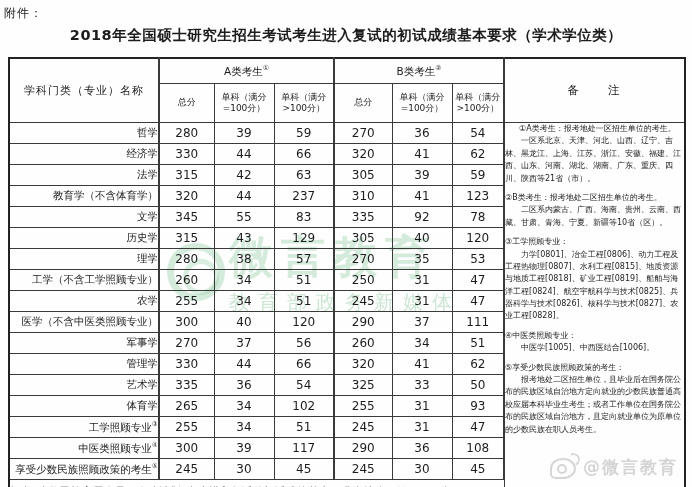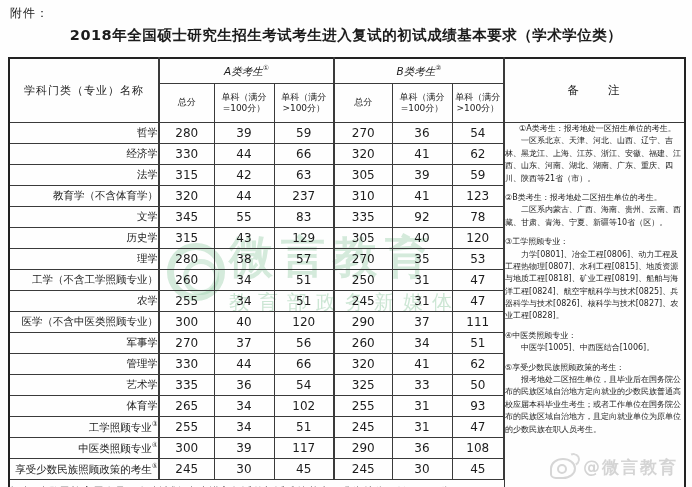--- a/index.html
+++ b/index.html
@@ -1,26 +1,26 @@
 <!DOCTYPE html>
 <html><head>
 <meta charset="utf-8">
 <style>
   html,body{margin:0;padding:0;background:#ffffff;}
   .page{position:relative;width:692px;height:487px;background:#fefefe;overflow:hidden;
         font-family:"DejaVu Sans","Liberation Sans",sans-serif;color:#1c1c1c;}
-  .attachment{position:absolute;left:10px;top:5px;font-size:12px;letter-spacing:1px;}
+  .attachment{position:absolute;left:4px;top:5px;font-size:12px;letter-spacing:1px;}
   .title{position:absolute;left:0;top:26px;width:100%;text-align:center;
          font-size:14.5px;font-weight:bold;letter-spacing:0.5px;}
   .tbl-wrap{position:absolute;left:8px;top:57px;}
   table.scores{border-collapse:collapse;table-layout:fixed;width:676px;background:transparent;}
   table.scores th,table.scores td{border:1px solid #3a3a3a;padding:0;overflow:hidden;}
   table.scores{border:2px solid #222;}
   th.name-h{font-size:11px;font-weight:normal;letter-spacing:1px;margin-left:21px;}
-  th.group-h{height:24px;font-size:10.5px;font-weight:normal;font-style:italic;}
+  th.group-h{height:24px;font-size:10.5px;font-weight:normal;}
   th.sub-h{height:38px;font-size:9px;font-weight:normal;line-height:1.25;padding:0 2px;}
   th.remarks-h{font-size:11.5px;font-weight:normal;letter-spacing:2px;}
   td.name-cell{height:20px;font-size:10.5px;text-align:right;padding:0 0 0 5px;white-space:nowrap;border-radius:7px;}
   td.num-cell{height:20px;font-size:12px;text-align:center;}
   .sep-right{border-right-width:2px !important;}
   sup{font-size:7px;}
   td.remarks-cell{vertical-align:top;text-align:left;padding:5px 5px 2px 6px;
                   font-size:8px;line-height:1.55;}
   td.remarks-cell p{margin:0;}
   p.note-head{margin-top:7px !important;}

